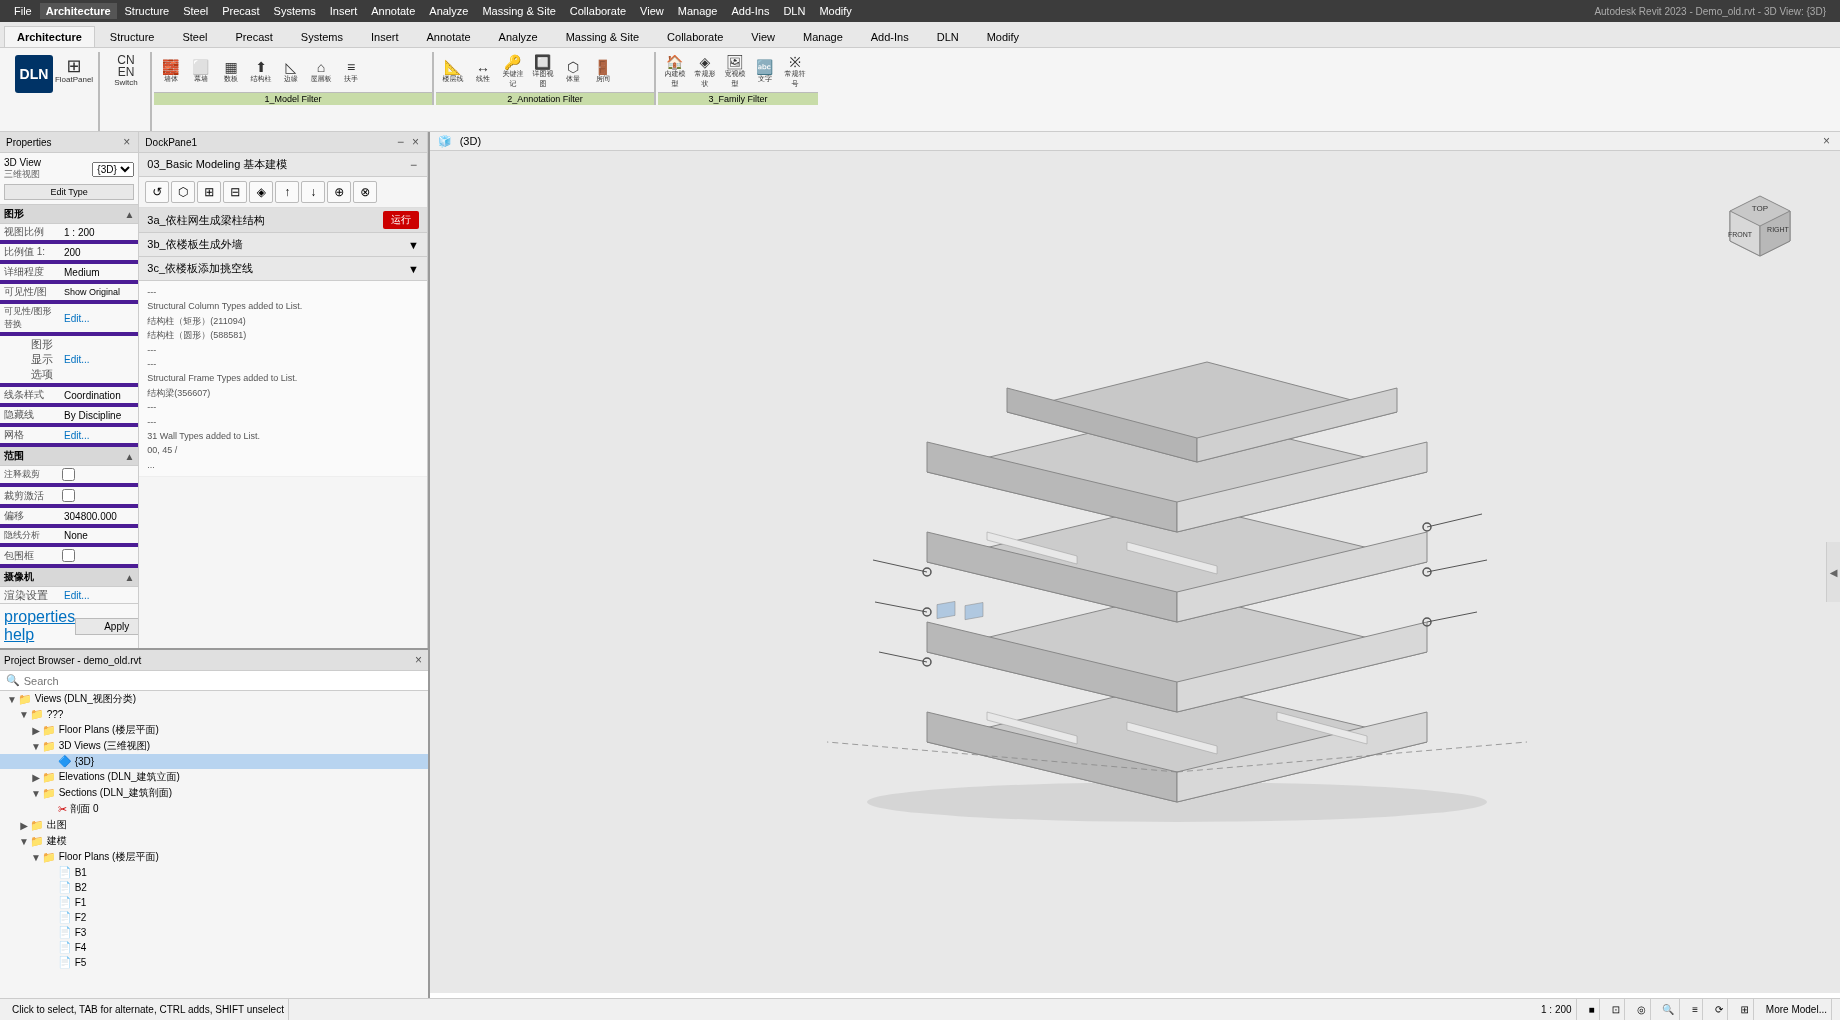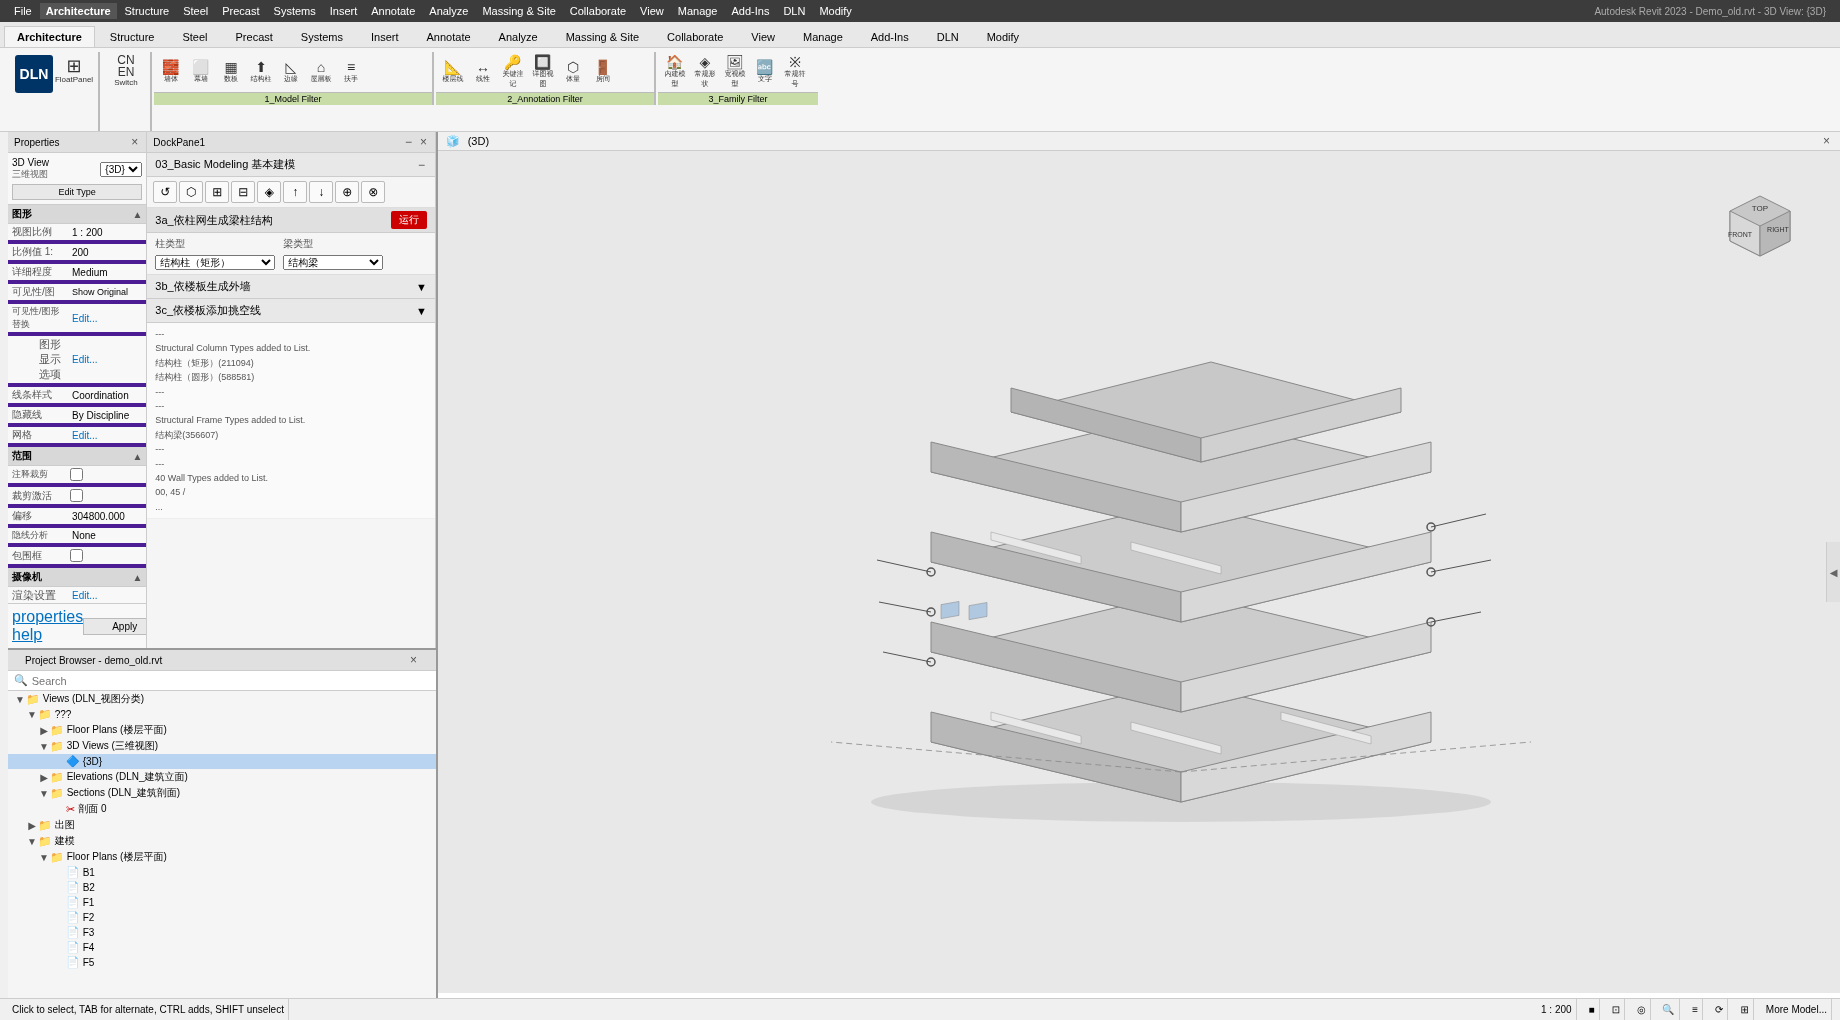--- a/index.html
+++ b/index.html
@@ -95,21 +95,20 @@
     .ribbon-icon .icon-sym {
       font-size: 18px;
       line-height: 1;
     }
 
     
     #workspace {
       display: flex;
       height: calc(1020px - 22px - 110px - 22px);
       position: relative;
-      margin-left: 8px;
     }
 
     
     #left-panel {
       width: 140px;
       background: #f8f8f8;
       border-right: 1px solid #ccc;
       display: flex;
       flex-direction: column;
       font-size: 10px;
@@ -242,21 +241,21 @@
     .log-area {
       padding: 4px 8px;
       font-size: 9px;
       color: #555;
       line-height: 1.6;
       background: #fafafa;
       border-bottom: 1px solid #eee;
     }
     #pb-header {
       background: #e0e0e0;
-      padding: 3px 17px;
+      padding: 3px 4px;
       font-size: 10px;
       border-bottom: 1px solid #ccc;
       display: flex;
       justify-content: space-between;
       align-items: center;
     }
     #pb-search {
       display: flex;
       align-items: center;
       padding: 3px 6px;
@@ -691,34 +690,20 @@
               <button class="dock-tool-btn">↓</button>
               <button class="dock-tool-btn">⊕</button>
               <button class="dock-tool-btn">⊗</button>
             </div>
 
             <div class="process-header">
               <span>3a_依柱网生成梁柱结构</span>
               <button class="run-btn">运行</button>
             </div>
 
-            <div style="border-bottom:1px solid #ddd;padding:4px 8px;">
-              <div style="display:flex;gap:8px;margin-bottom:4px;">
-                <span style="font-size:10px;color:#555;min-width:40px;">柱类型</span>
-                <span style="font-size:10px;color:#555;min-width:40px;margin-left:80px;">梁类型</span>
-              </div>
-              <div style="display:flex;gap:8px;">
-                <select style="font-size:10px;flex:1;max-width:120px;">
-                  <option>结构柱（矩形）</option>
-                </select>
-                <select style="font-size:10px;flex:1;max-width:100px;">
-                  <option>结构梁</option>
-                </select>
-              </div>
-            </div>
 
             <div class="section-expand">
               <span>3b_依楼板生成外墙</span>
               <span>▼</span>
             </div>
 
             <div class="section-expand">
               <span>3c_依楼板添加挑空线</span>
               <span>▼</span>
             </div>
@@ -727,21 +712,21 @@
               <div>---</div>
               <div>Structural Column Types added to List.</div>
               <div>结构柱（矩形）(211094)</div>
               <div>结构柱（圆形）(588581)</div>
               <div>---</div>
               <div>---</div>
               <div>Structural Frame Types added to List.</div>
               <div>结构梁(356607)</div>
               <div>---</div>
               <div>---</div>
-              <div>40 Wall Types added to List.</div>
+              <div>31 Wall Types added to List.</div>
               <div>00, 45 /</div>
               <div>...</div>
             </div>
           </div>
         </div>
       </div>
 
       <div style="height:350px;border-top:2px solid #999;display:flex;flex-direction:column;background:#f5f5f5;">
         <div id="pb-header">
           <span>Project Browser - demo_old.rvt</span>

